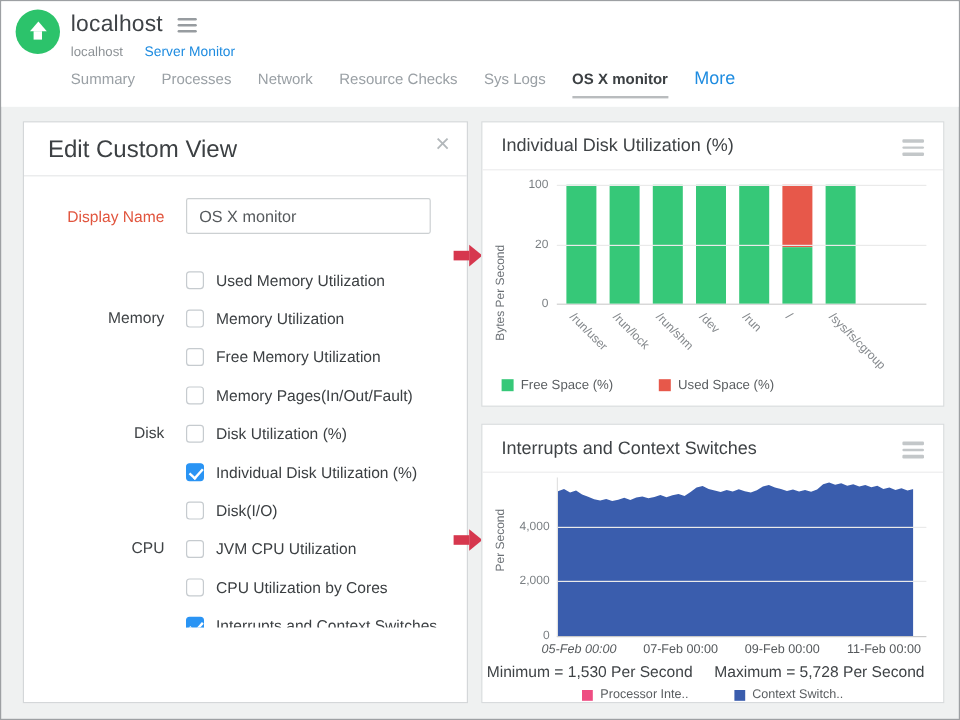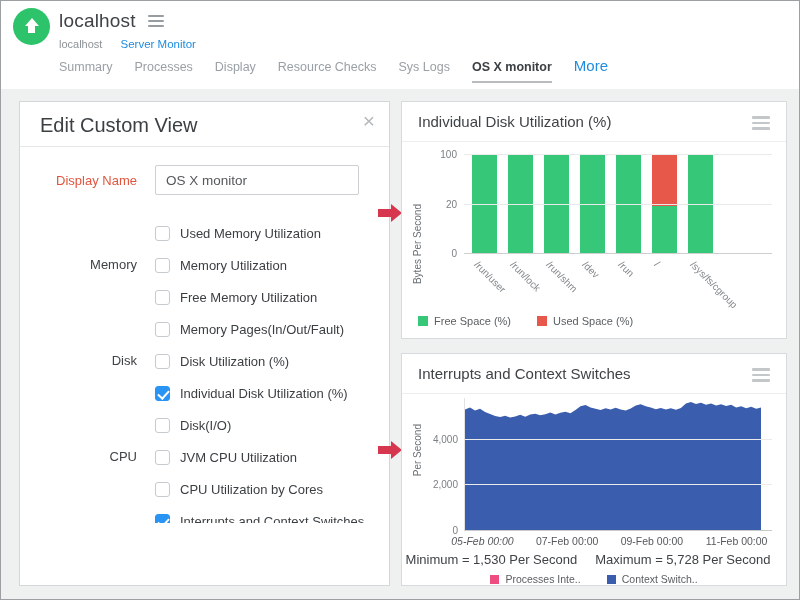--- a/index.html
+++ b/index.html
@@ -60,21 +60,21 @@
 
   
   .bar-plot{position:absolute;left:62px;right:14px;top:52px;height:100px;border-bottom:1px solid #cfcfcf;}
   .gridline{position:absolute;left:0;right:0;height:1px;background:#eaeaea;}
   .ytick{position:absolute;right:calc(100% + 7px);transform:translateY(-50%);font-size:10px;color:#7a7f83;white-space:nowrap;}
   .ylab{position:absolute;left:10px;top:102px;width:12px;font-size:10px;color:#6b7075;writing-mode:vertical-rl;transform:rotate(180deg);white-space:nowrap;}
   .bars{position:absolute;left:8px;bottom:0;top:0;display:flex;align-items:flex-end;}
   .bar-col{width:25px;margin-right:11px;height:100%;display:flex;flex-direction:column;justify-content:flex-end;}
   .seg{width:100%;}
   .bar-xlab{position:absolute;font-size:10px;color:#85898d;white-space:nowrap;transform:rotate(45deg);transform-origin:top left;}
-  .legend{position:absolute;display:flex;gap:26px;align-items:center;}
+  .legend{position:absolute;display:flex;gap:38px;align-items:center;}
   .legend1{left:16px;bottom:11px;}
   .lg-item{display:flex;align-items:center;gap:6px;font-size:11px;color:#5a5e61;}
   .lg-sq{width:10px;height:10px;flex:none;}
 
   
   .area-plot{position:absolute;left:62px;right:14px;top:44px;height:133px;border-bottom:1px solid #c9c9c9;border-left:1px solid #e2e2e2;}
   .area-svg{position:absolute;left:0;bottom:0;width:96.5%;height:100%;}
   .ylab2{top:70px;}
   .axlab{position:absolute;transform:translateX(-50%);font-size:10.5px;color:#55595c;white-space:nowrap;}
   .xlabs{position:absolute;left:62px;right:14px;top:181px;height:14px;}
@@ -100,21 +100,21 @@
           <i></i>
         </span>
     </div>
     <div class="crumbs">
       <span class="crumb-host">localhost</span>
       <span class="crumb-type">Server Monitor</span>
     </div>
     <nav class="tabs" id="tabs">
         <span class="tab">Summary</span>
         <span class="tab">Processes</span>
-        <span class="tab">Display</span>
+        <span class="tab">Network</span>
         <span class="tab">Resource Checks</span>
         <span class="tab">Sys Logs</span>
         <span class="tab active">OS X monitor</span>
         <span class="tab more">More</span>
       </nav>
   </div>
 
   <section class="dialog">
     <div class="dlg-head">
       <h2>Edit Custom View</h2>
@@ -268,21 +268,21 @@
         <span class="axlab" style="left: 61%;">09-Feb 00:00</span>
         <span class="axlab" style="left: 88.5%;">11-Feb 00:00</span>
       </div>
     <div class="stats">
       <span>Minimum = 1,530 Per Second</span>
       <span>Maximum = 5,728 Per Second</span>
     </div>
     <div class="legend legend2" id="legend2">
         <span class="lg-item">
           <span class="lg-sq" style="background: rgb(238, 77, 130);"></span>
-          <span>Processes Inte..</span>
+          <span>Processor Inte..</span>
         </span>
         <span class="lg-item">
           <span class="lg-sq" style="background: rgb(58, 93, 173);"></span>
           <span>Context Switch..</span>
         </span>
       </div>
   </section>
 
 </div>
 

